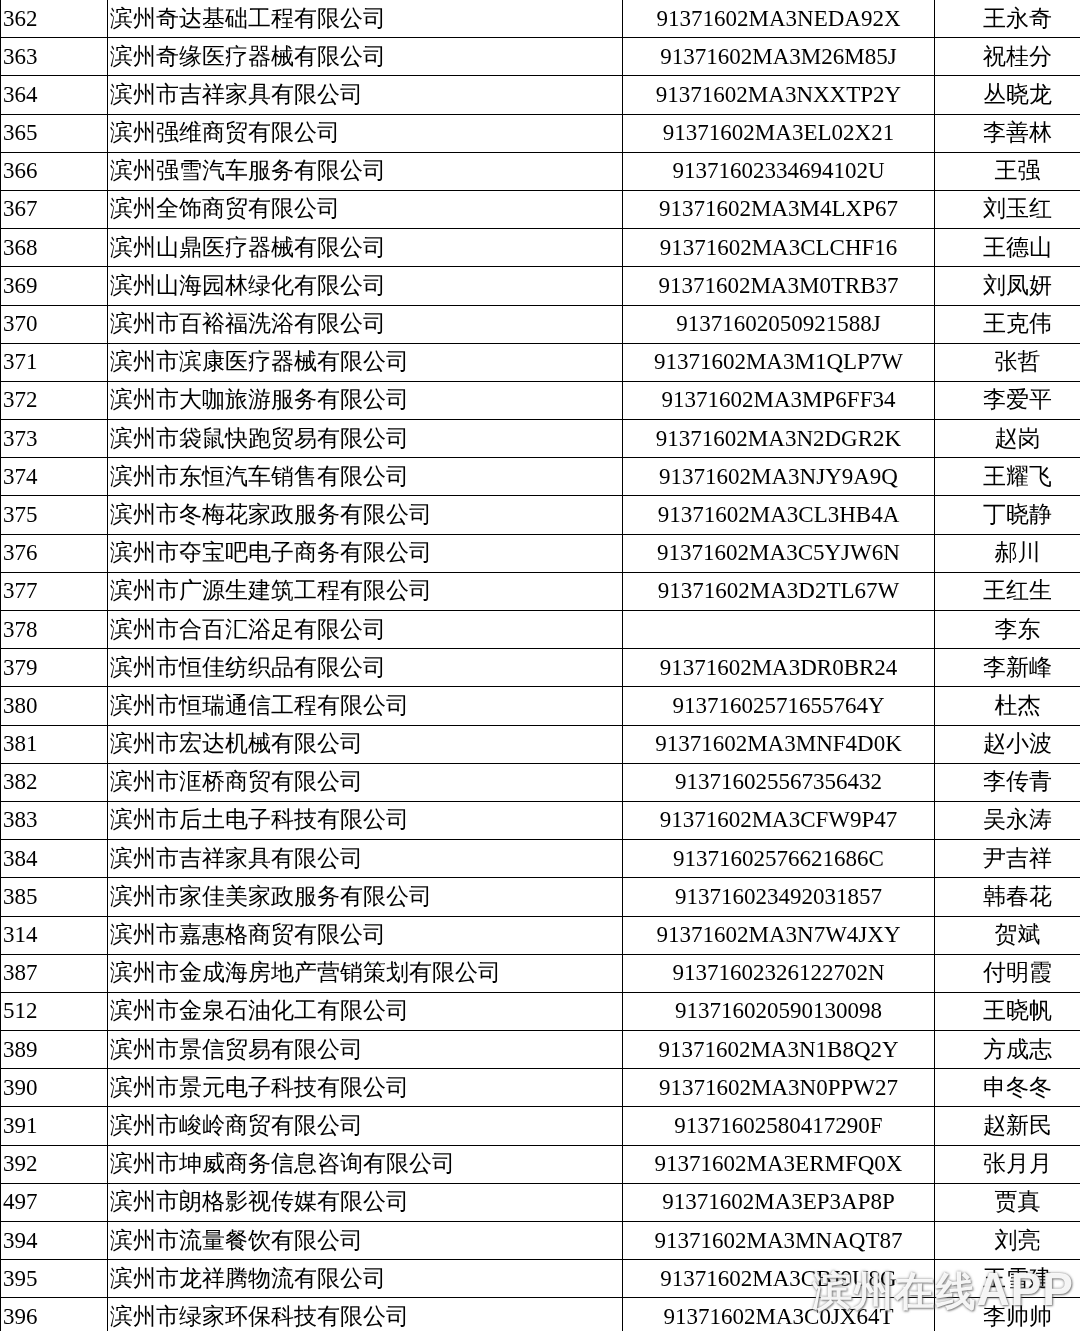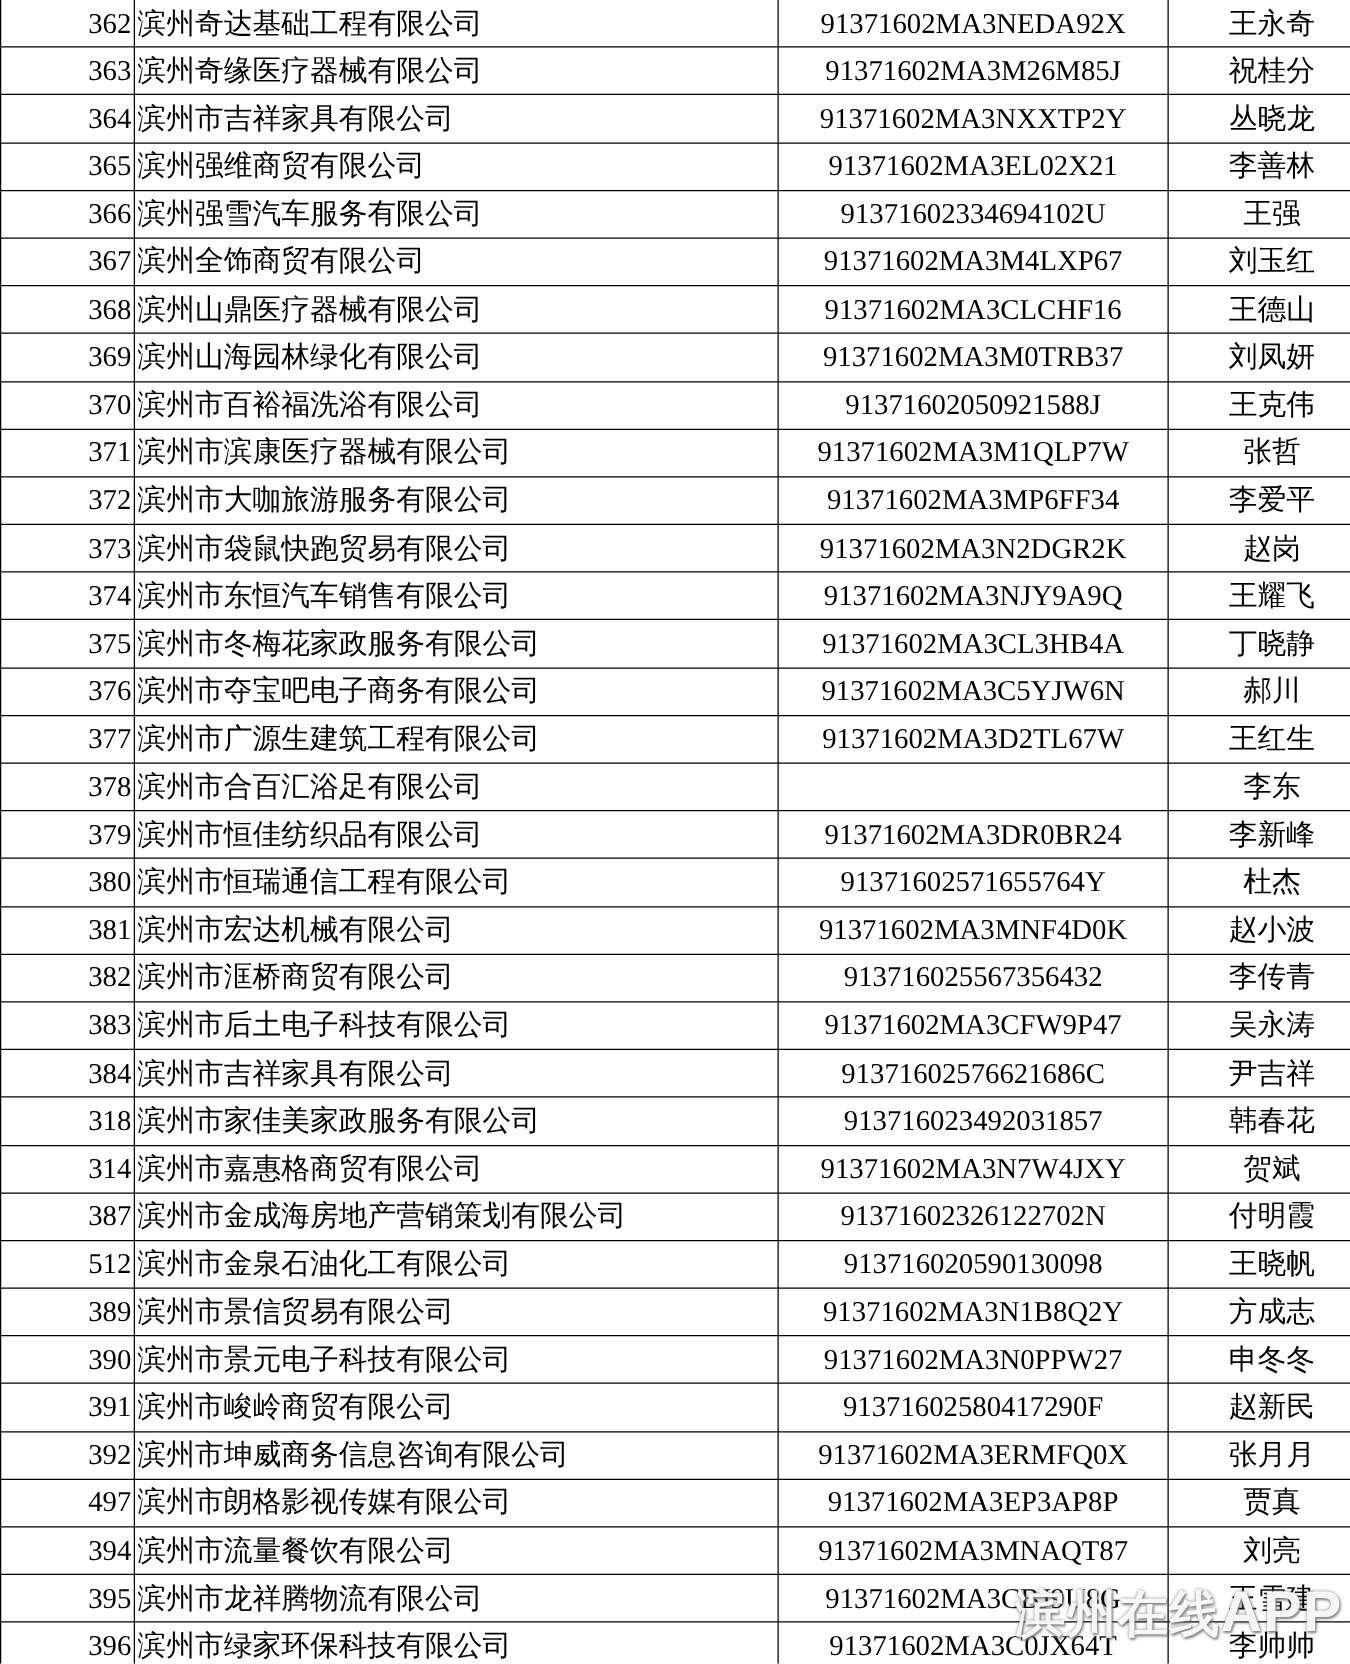--- a/index.html
+++ b/index.html
@@ -28,21 +28,21 @@
     height: 37.2px;
     line-height: 1.05;
     padding: 0 2px;
     font-size: 23px;
     vertical-align: middle;
     overflow: hidden;
     white-space: nowrap;
   }
   td.col-index {
     width: 102px;
-    text-align: right;
+    text-align: left;
     border-left: none;
     margin-top: 33px;
   }
   td.col-name {
     width: 510px;
   }
   td.col-code {
     width: 307px;
     text-align: center;
     font-family: "Liberation Serif", "DejaVu Serif", serif;
@@ -214,21 +214,21 @@
         <td class="col-code">91371602MA3CFW9P47</td>
         <td class="col-person">吴永涛</td>
       </tr>
       <tr>
         <td class="col-index">384</td>
         <td class="col-name">滨州市吉祥家具有限公司</td>
         <td class="col-code">91371602576621686C</td>
         <td class="col-person">尹吉祥</td>
       </tr>
       <tr>
-        <td class="col-index">318</td>
+        <td class="col-index">385</td>
         <td class="col-name">滨州市家佳美家政服务有限公司</td>
         <td class="col-code">913716023492031857</td>
         <td class="col-person">韩春花</td>
       </tr>
       <tr>
         <td class="col-index">314</td>
         <td class="col-name">滨州市嘉惠格商贸有限公司</td>
         <td class="col-code">91371602MA3N7W4JXY</td>
         <td class="col-person">贺斌</td>
       </tr>

